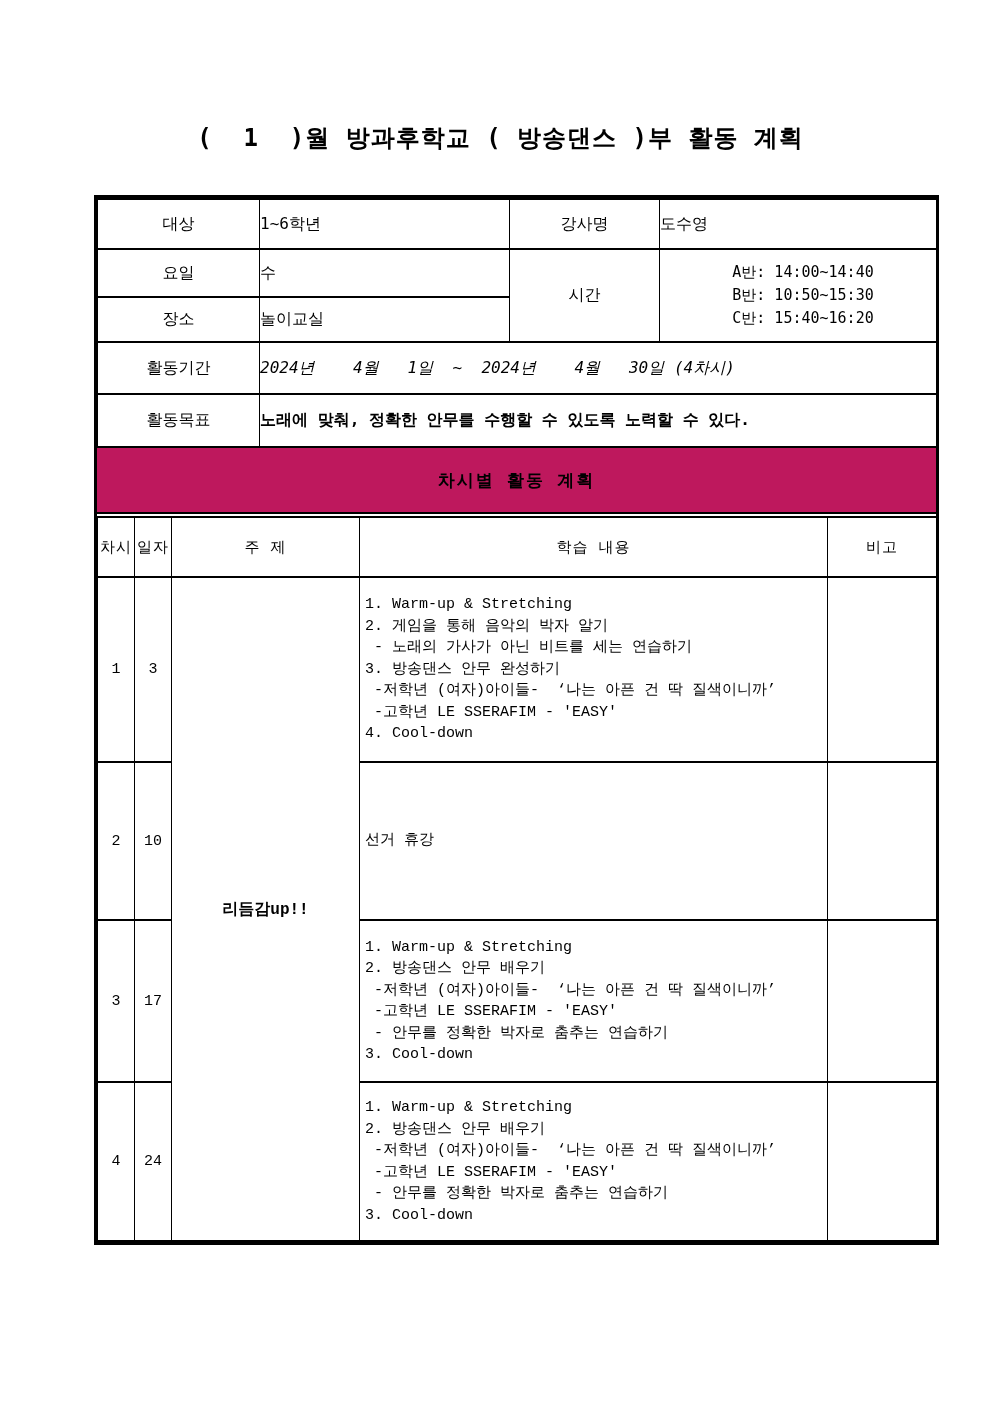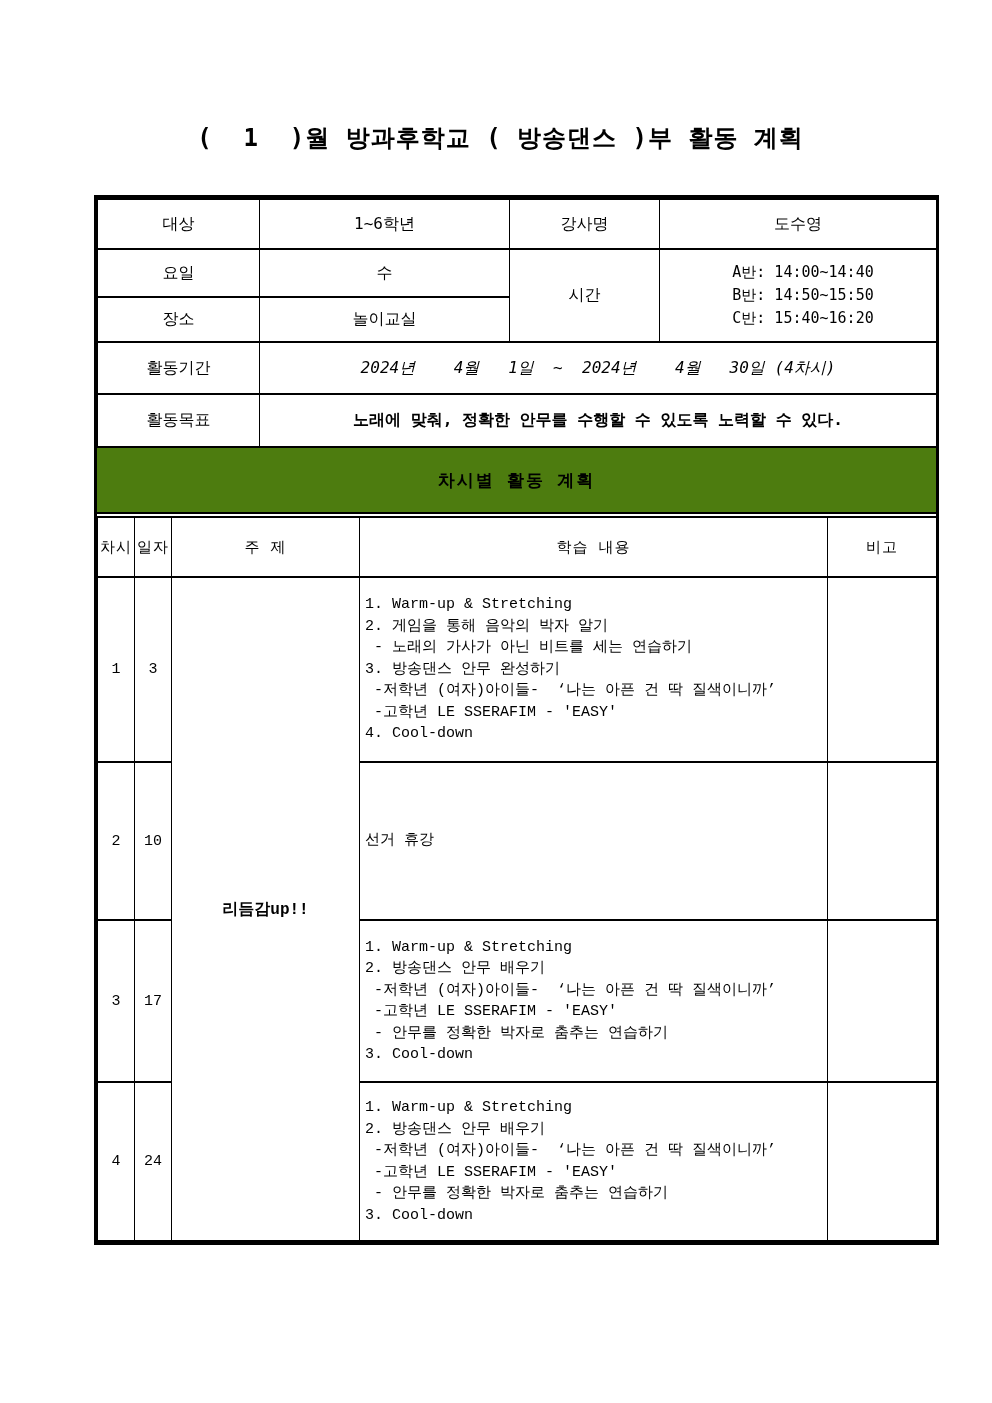--- a/index.html
+++ b/index.html
@@ -38,29 +38,29 @@
   table { border-collapse: collapse; table-layout: fixed; width: 100%; }
   td {
     border: 1px solid #000;
     border-top-width: 2px;
     border-bottom-width: 2px;
     overflow: hidden;
   }
   
   .info td { font-size: 16px; }
   .info .lbl { text-align: center; vertical-align: middle; }
-  .info .val { text-align: center; vertical-align: middle; }
+  .info .val { text-align: left; vertical-align: middle; }
   .info .time-cell { vertical-align: middle; padding-left: 10px; font-size: 15px; }
   .info .time-cell div { line-height: 23px; text-align: center; }
   .pre { white-space: pre; font-style: italic; }
   .goal { font-weight: bold; font-size: 17px; }
   
   .banner {
     height: 66px;
-    background: #4d7c0f;
+    background: #be185d;
     border-bottom: 2px solid #000;
     display: flex;
     align-items: center;
     justify-content: center;
     font-size: 17px;
     font-weight: bold;
     letter-spacing: 2px;
   }
   .gap { height: 2px; background: #ffffff; }
   
@@ -104,21 +104,21 @@
         <td class="val">1~6학년</td>
         <td class="lbl">강사명</td>
         <td class="val">도수영</td>
       </tr>
       <tr style="height:48px">
         <td class="lbl">요일</td>
         <td class="val">수</td>
         <td class="lbl" rowspan="2">시간</td>
         <td class="time-cell" rowspan="2">
           <div>A반: 14:00~14:40</div>
-          <div>B반: 14:50~15:50</div>
+          <div>B반: 10:50~15:30</div>
           <div>C반: 15:40~16:20</div>
         </td>
       </tr>
       <tr style="height:45px">
         <td class="lbl">장소</td>
         <td class="val">놀이교실</td>
       </tr>
       <tr style="height:52px">
         <td class="lbl">활동기간</td>
         <td class="val pre" colspan="3">2024년    4월   1일  ~  2024년    4월   30일 (4차시)</td>

